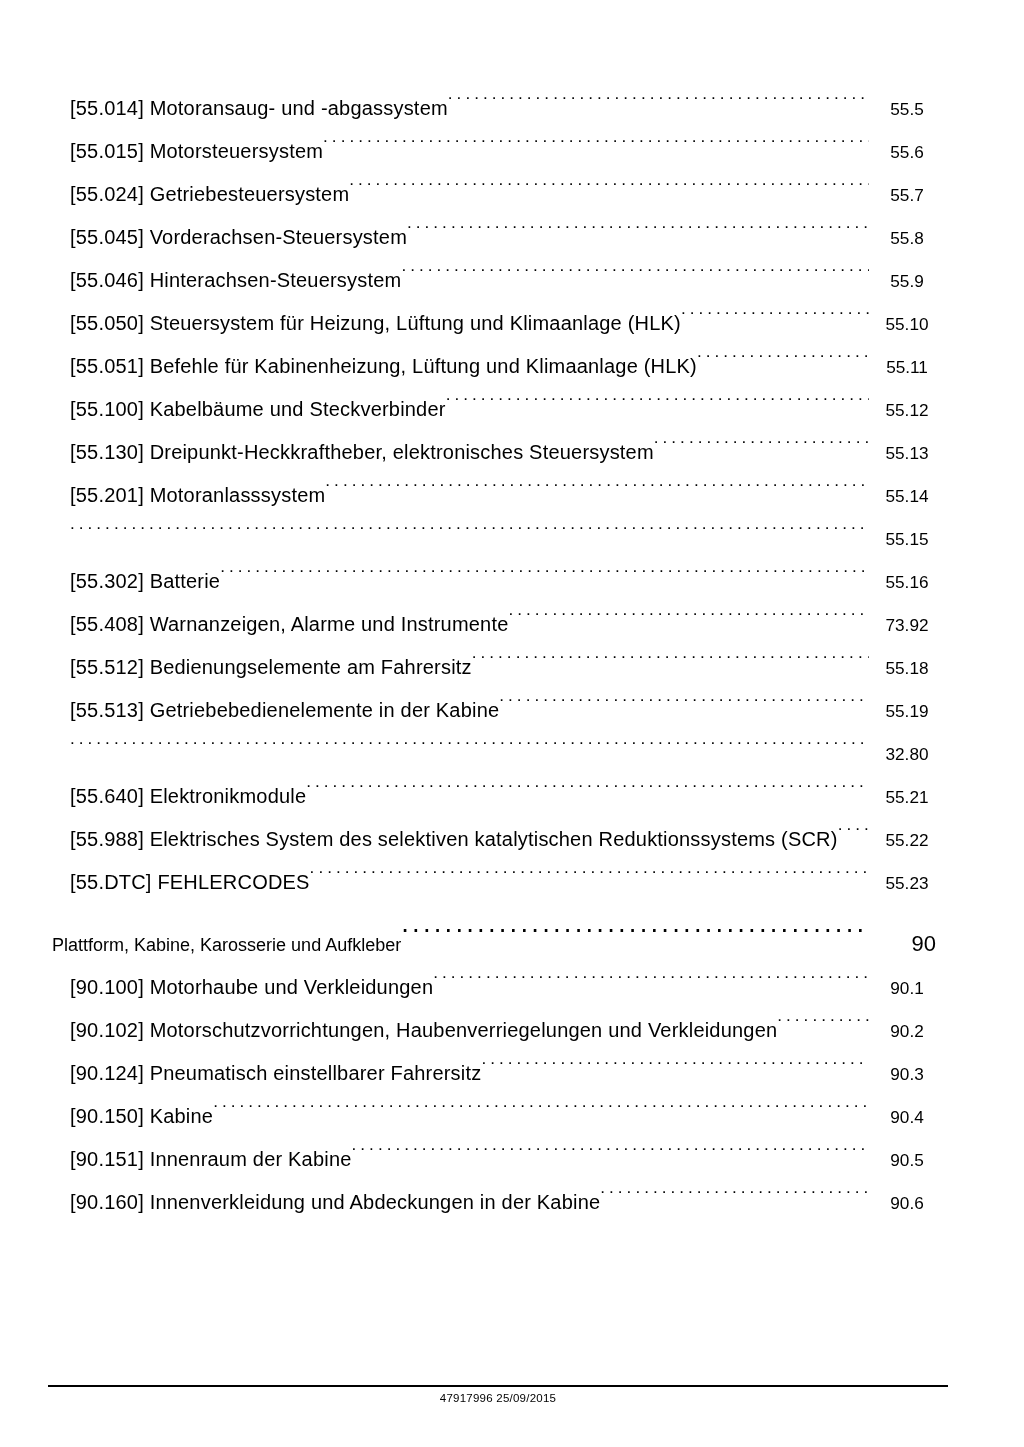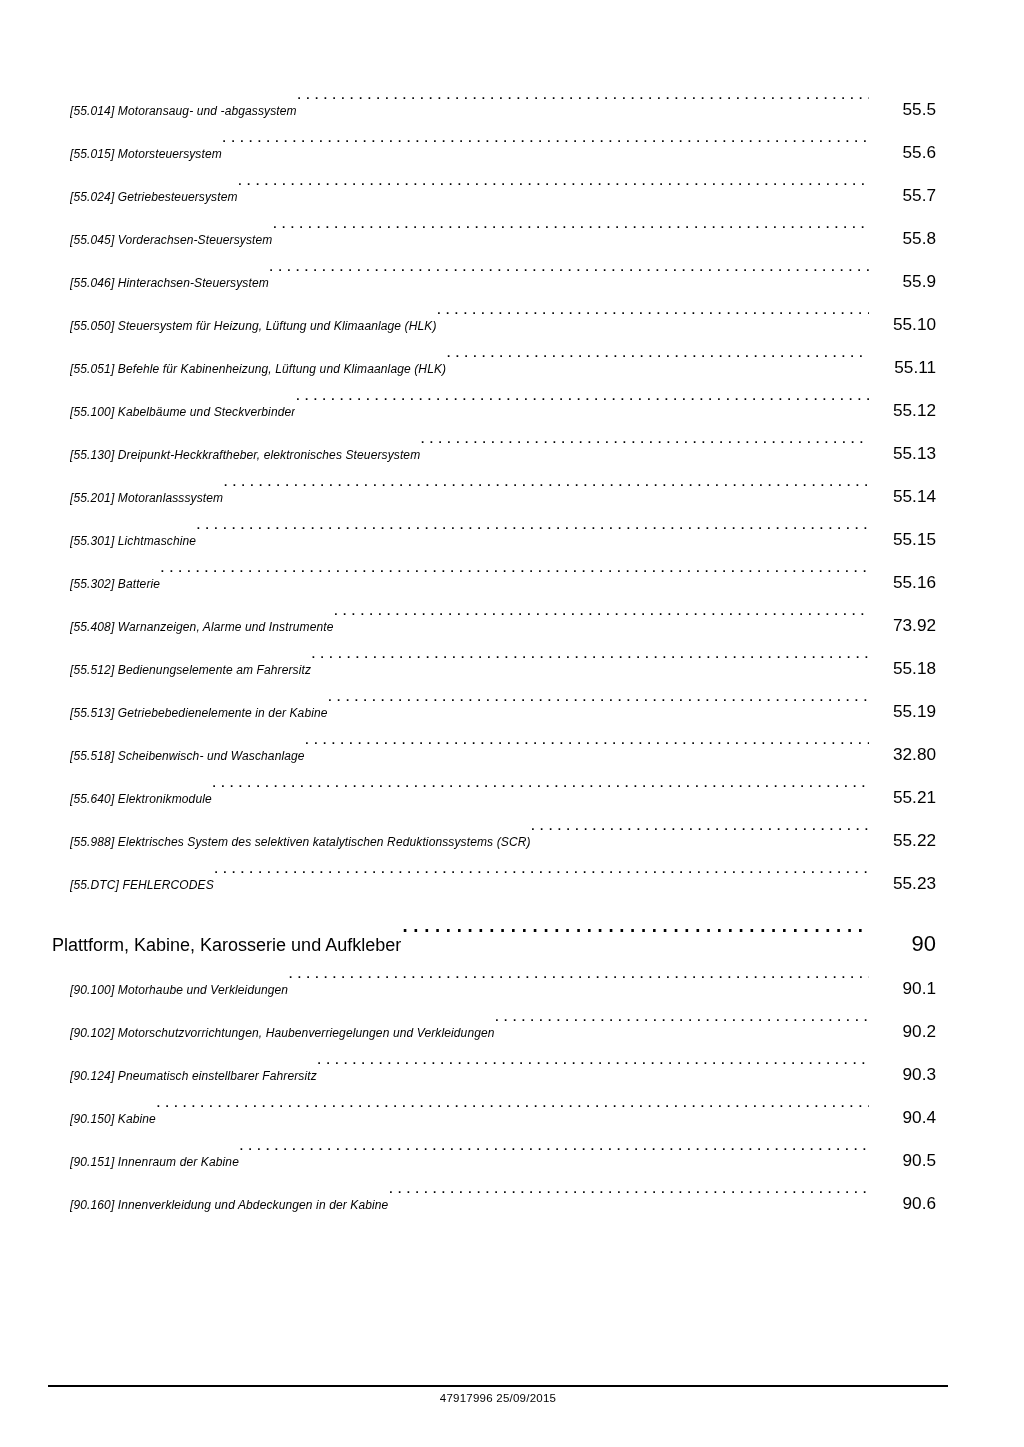--- a/index.html
+++ b/index.html
@@ -41,26 +41,25 @@
     white-space: nowrap;
   }
 
   
   .entry {
     height: 43px;
     padding-left: 22px;
     box-sizing: border-box;
   }
   .entry .label {
-    font-size: 12px;
+    font-size: 20px;
     line-height: 43px;
     letter-spacing: 0.01em;
     flex: 0 1 auto;
     overflow: hidden;
-    font-style: italic;
   }
   .entry .leader {
     flex: 1 1 auto;
     min-width: 6px;
     overflow: hidden;
     position: relative;
     height: 43px;
   }
   .entry .leader::after {
     content: "........................................................................................................................................................";
@@ -72,21 +71,21 @@
     font-size: 17.2px;
     line-height: 43px;
     letter-spacing: 4.0px;
     white-space: nowrap;
     overflow: hidden;
   }
   .entry .pageno {
     flex: 0 0 auto;
     font-size: 17.2px;
     line-height: 43px;
-    text-align: right;
+    text-align: center;
     min-width: 58px;
     padding-left: 9px;
   }
 
   
   .section {
     height: 57px;
     padding-left: 4px;
     box-sizing: border-box;
     margin-top: 5px;
@@ -196,21 +195,20 @@
         <span class="label">[55.130] Dreipunkt-Heckkraftheber, elektronisches Steuersystem</span>
         <span class="leader"></span>
         <span class="pageno">55.13</span>
       </div>
       <div class="row entry">
         <span class="label">[55.201] Motoranlasssystem</span>
         <span class="leader"></span>
         <span class="pageno">55.14</span>
       </div>
       <div class="row entry">
-        <span class="label">[55.301] Lichtmaschine</span>
         <span class="leader"></span>
         <span class="pageno">55.15</span>
       </div>
       <div class="row entry">
         <span class="label">[55.302] Batterie</span>
         <span class="leader"></span>
         <span class="pageno">55.16</span>
       </div>
       <div class="row entry">
         <span class="label">[55.408] Warnanzeigen, Alarme und Instrumente</span>
@@ -221,21 +219,20 @@
         <span class="label">[55.512] Bedienungselemente am Fahrersitz</span>
         <span class="leader"></span>
         <span class="pageno">55.18</span>
       </div>
       <div class="row entry">
         <span class="label">[55.513] Getriebebedienelemente in der Kabine</span>
         <span class="leader"></span>
         <span class="pageno">55.19</span>
       </div>
       <div class="row entry">
-        <span class="label">[55.518] Scheibenwisch- und Waschanlage</span>
         <span class="leader"></span>
         <span class="pageno">32.80</span>
       </div>
       <div class="row entry">
         <span class="label">[55.640] Elektronikmodule</span>
         <span class="leader"></span>
         <span class="pageno">55.21</span>
       </div>
       <div class="row entry">
         <span class="label">[55.988] Elektrisches System des selektiven katalytischen Reduktionssystems (SCR)</span>

